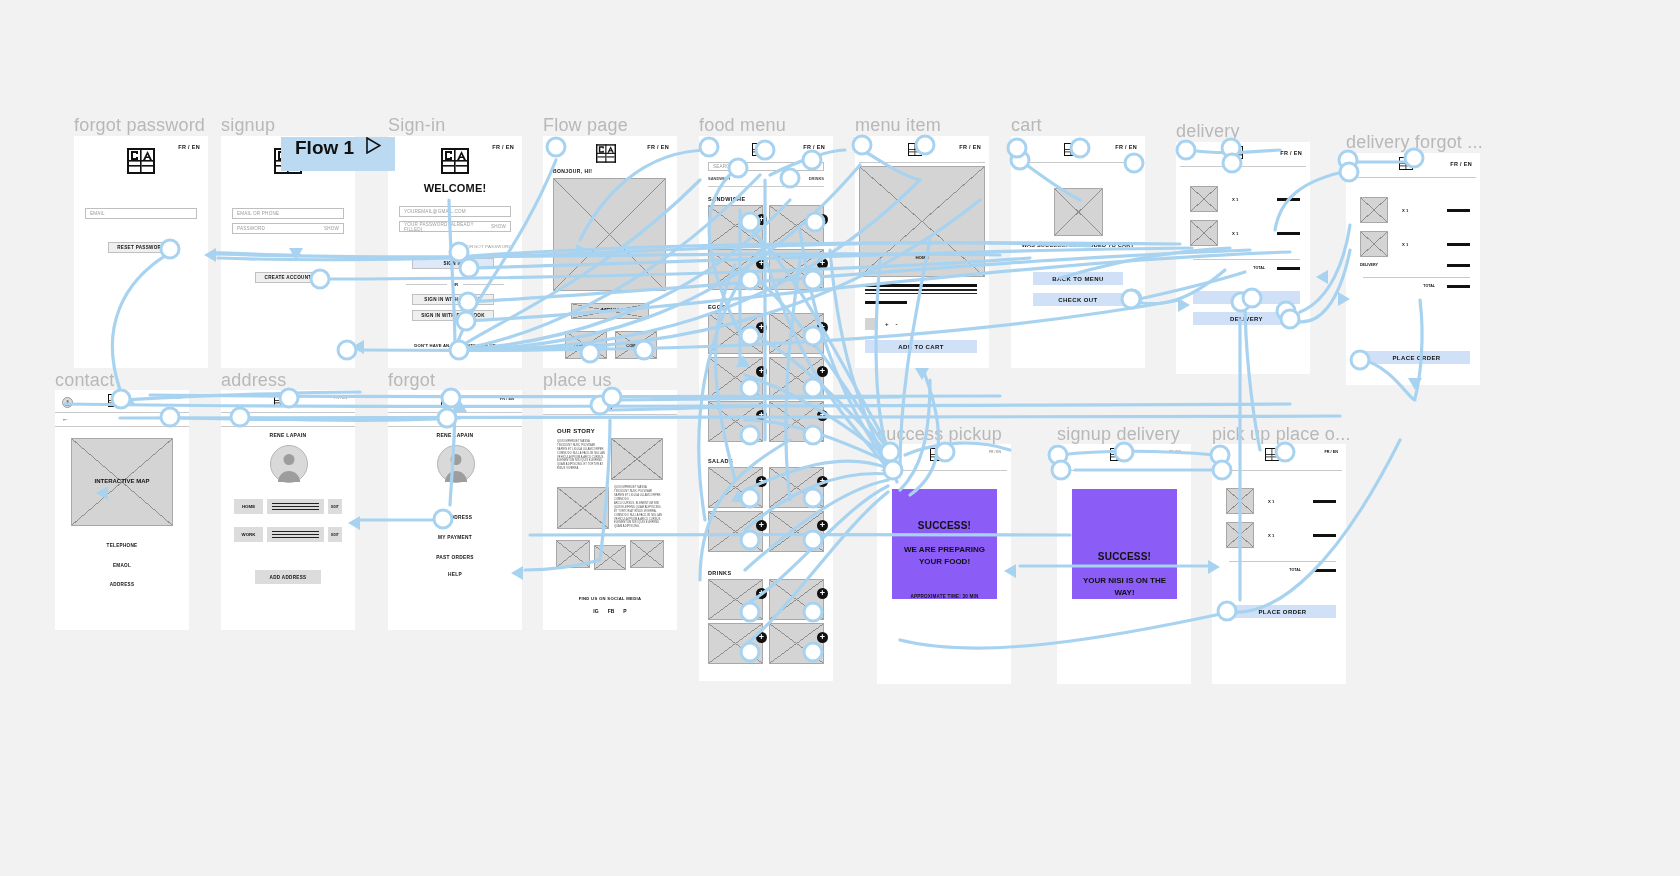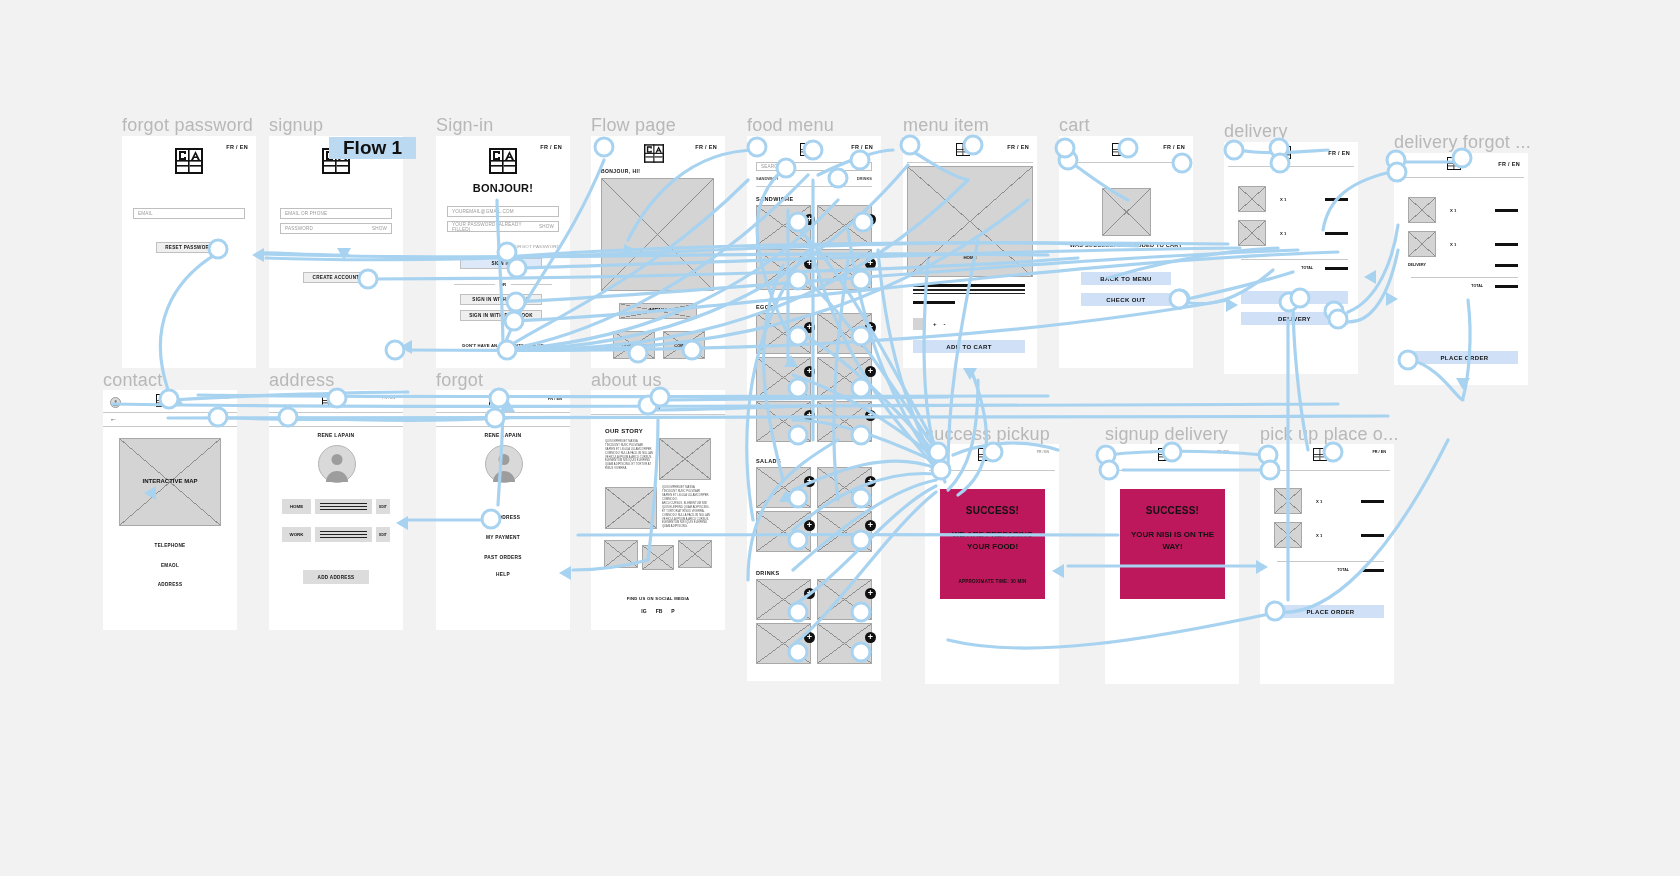--- a/index.html
+++ b/index.html
@@ -3,21 +3,21 @@
 <meta charset="utf-8">
 <style>
   html,body{margin:0;padding:0;}
   body{
     width:1680px;height:876px;
     background:#f2f2f2;
     font-family:"Liberation Sans","DejaVu Sans",sans-serif;
     overflow:hidden;
     position:relative;
   }
-  #canvas{position:absolute;inset:0;margin-left:48px;}
+  #canvas{position:absolute;inset:0;}
   .wires{position:absolute;left:0;top:0;width:1680px;height:876px;pointer-events:none;z-index:5;}
   .frame{position:absolute;background:#ffffff;box-shadow:0 0 0 0 rgba(0,0,0,0);z-index:2;}
   .frame-title{
     position:absolute;z-index:3;
     color:#b8b8b8;font-size:18px;letter-spacing:.2px;
     font-family:"Liberation Sans",sans-serif;font-weight:400;white-space:nowrap;
   }
   
   .logo{
     width:28px;height:26px;margin:0 auto;position:relative;
@@ -57,26 +57,26 @@
   .sect{font-size:5.5px;font-weight:bold;letter-spacing:.4px;color:#111;}
   .hline{height:1px;background:#c9c9c9;width:100%;}
   .bar{height:3px;background:#111;}
   .barthin{height:1.2px;background:#222;}
   .avatar{width:36px;height:36px;border-radius:50%;background:#d9d9d9;border:1px solid #b5b5b5;margin:0 auto;position:relative;}
   .avatar::before{content:"";position:absolute;left:50%;top:8px;transform:translateX(-50%);width:11px;height:11px;border-radius:50%;background:#9d9d9d;}
   .avatar::after{content:"";position:absolute;left:50%;bottom:0;transform:translateX(-50%);width:22px;height:11px;border-radius:11px 11px 0 0;background:#9d9d9d;}
   .tinytxt{font-size:2.6px;color:#4a4a4a;line-height:1.5;letter-spacing:.1px;}
   .flow-badge{
     position:absolute;background:#bcd9f2;display:flex;align-items:flex-start;gap:12px;
-    padding:0 14px;height:22px;z-index:6;flex-direction:column;
+    padding:0 14px;height:34px;z-index:6;
   }
   .flow-badge .lbl{font-size:19px;font-weight:bold;color:#111;font-family:"Liberation Sans",sans-serif;}
   .tri-out{width:15px;height:17px;}
   .success-box{
-    background:#be185d;display:flex;flex-direction:column;align-items:center;justify-content:flex-start;
+    background:#8b5cf6;display:flex;flex-direction:column;align-items:center;justify-content:flex-end;
     padding-top:16px;box-sizing:border-box;
   }
   .success-box .t1{font-size:10px;font-weight:bold;color:#111;letter-spacing:.2px;}
   .success-box .t2{font-size:8px;font-weight:bold;color:#111;text-align:center;line-height:1.5;margin-top:13px;}
   .success-box .t3{font-size:4.6px;font-weight:bold;color:#111;margin-top:26px;letter-spacing:.2px;}
   .appbar-acct{width:9px;height:9px;border-radius:50%;background:#dcdcdc;border:1px solid #999;position:relative;}
   .appbar-acct::before{content:"";position:absolute;left:50%;top:1.8px;transform:translateX(-50%);width:2.8px;height:2.8px;border-radius:50%;background:#7c7c7c;}
   .appbar-acct::after{content:"";position:absolute;left:50%;bottom:.8px;transform:translateX(-50%);width:5.5px;height:2.6px;border-radius:3px 3px 0 0;background:#7c7c7c;}
   .sm-icon{font-size:5px;font-weight:bold;color:#111;}
   .row{display:flex;}
@@ -283,21 +283,21 @@
   <div class="frame-title" style="left:543px;top:115px">Flow page</div>
   <div class="frame-title" style="left:699px;top:115px">food menu</div>
   <div class="frame-title" style="left:855px;top:115px">menu item</div>
   <div class="frame-title" style="left:1011px;top:115px">cart</div>
   <div class="frame-title" style="left:1176px;top:121px">delivery</div>
   <div class="frame-title" style="left:1346px;top:132px">delivery forgot ...</div>
 
   <div class="frame-title" style="left:55px;top:370px">contact</div>
   <div class="frame-title" style="left:221px;top:370px">address</div>
   <div class="frame-title" style="left:388px;top:370px">forgot</div>
-  <div class="frame-title" style="left:543px;top:370px">about us</div>
+  <div class="frame-title" style="left:543px;top:370px">place us</div>
   <div class="frame-title" style="left:877px;top:424px">success pickup</div>
   <div class="frame-title" style="left:1057px;top:424px">signup delivery</div>
   <div class="frame-title" style="left:1212px;top:424px">pick up place o...</div>
 
   <div class="flow-badge" style="left:281px;top:137px">
     <span class="lbl">Flow 1</span>
     <svg class="tri-out" viewBox="0 0 15 17">
         <path d="M1 1 L14 8.5 L1 16 Z" fill="none" stroke="#111" stroke-width="1.6"></path>
       </svg>
   </div>
@@ -369,21 +369,21 @@
             <rect x="26" y="0" width="2" height="26"></rect>
             <rect x="13" y="0" width="1.6" height="26"></rect>
             <rect x="0" y="12" width="28" height="1.6"></rect>
             <rect x="2" y="17" width="11" height="1.6"></rect>
             <rect x="14.6" y="17" width="11.4" height="1.6"></rect>
             <path d="M4 3 h7 v3 h-2 v-1 h-3 v5 h3 v-1 h2 v3 h-7 z"></path>
             <path d="M20.5 3 l4.5 9 h-2.2 l-.9-2 h-2.8 l-.9 2 h-2.2 z m0 3.6 l-.9 2 h1.8 z"></path>
           </g>
         </svg>
     </div>
-    <div style="position:absolute;left:0;top:46px;width:100%;text-align:center;font-size:11px;font-weight:bold;letter-spacing:.2px;color:#111">BONJOUR!</div>
+    <div style="position:absolute;left:0;top:46px;width:100%;text-align:center;font-size:11px;font-weight:bold;letter-spacing:.2px;color:#111">WELCOME!</div>
     <div style="position:absolute;left:11px;top:70px;width:112px;display:flex;flex-direction:column;gap:4px">
       <div class="input">
         <span>YOUREMAIL@GMAIL.COM</span>
       </div>
       <div class="input">
         <span>YOUR PASSWORD (ALREADY FILLED)</span>
         <span>SHOW</span>
       </div>
     </div>
     <div style="position:absolute;right:10px;top:108px;font-size:4.4px;color:#9a9a9a;letter-spacing:.2px">FORGOT PASSWORD</div>

